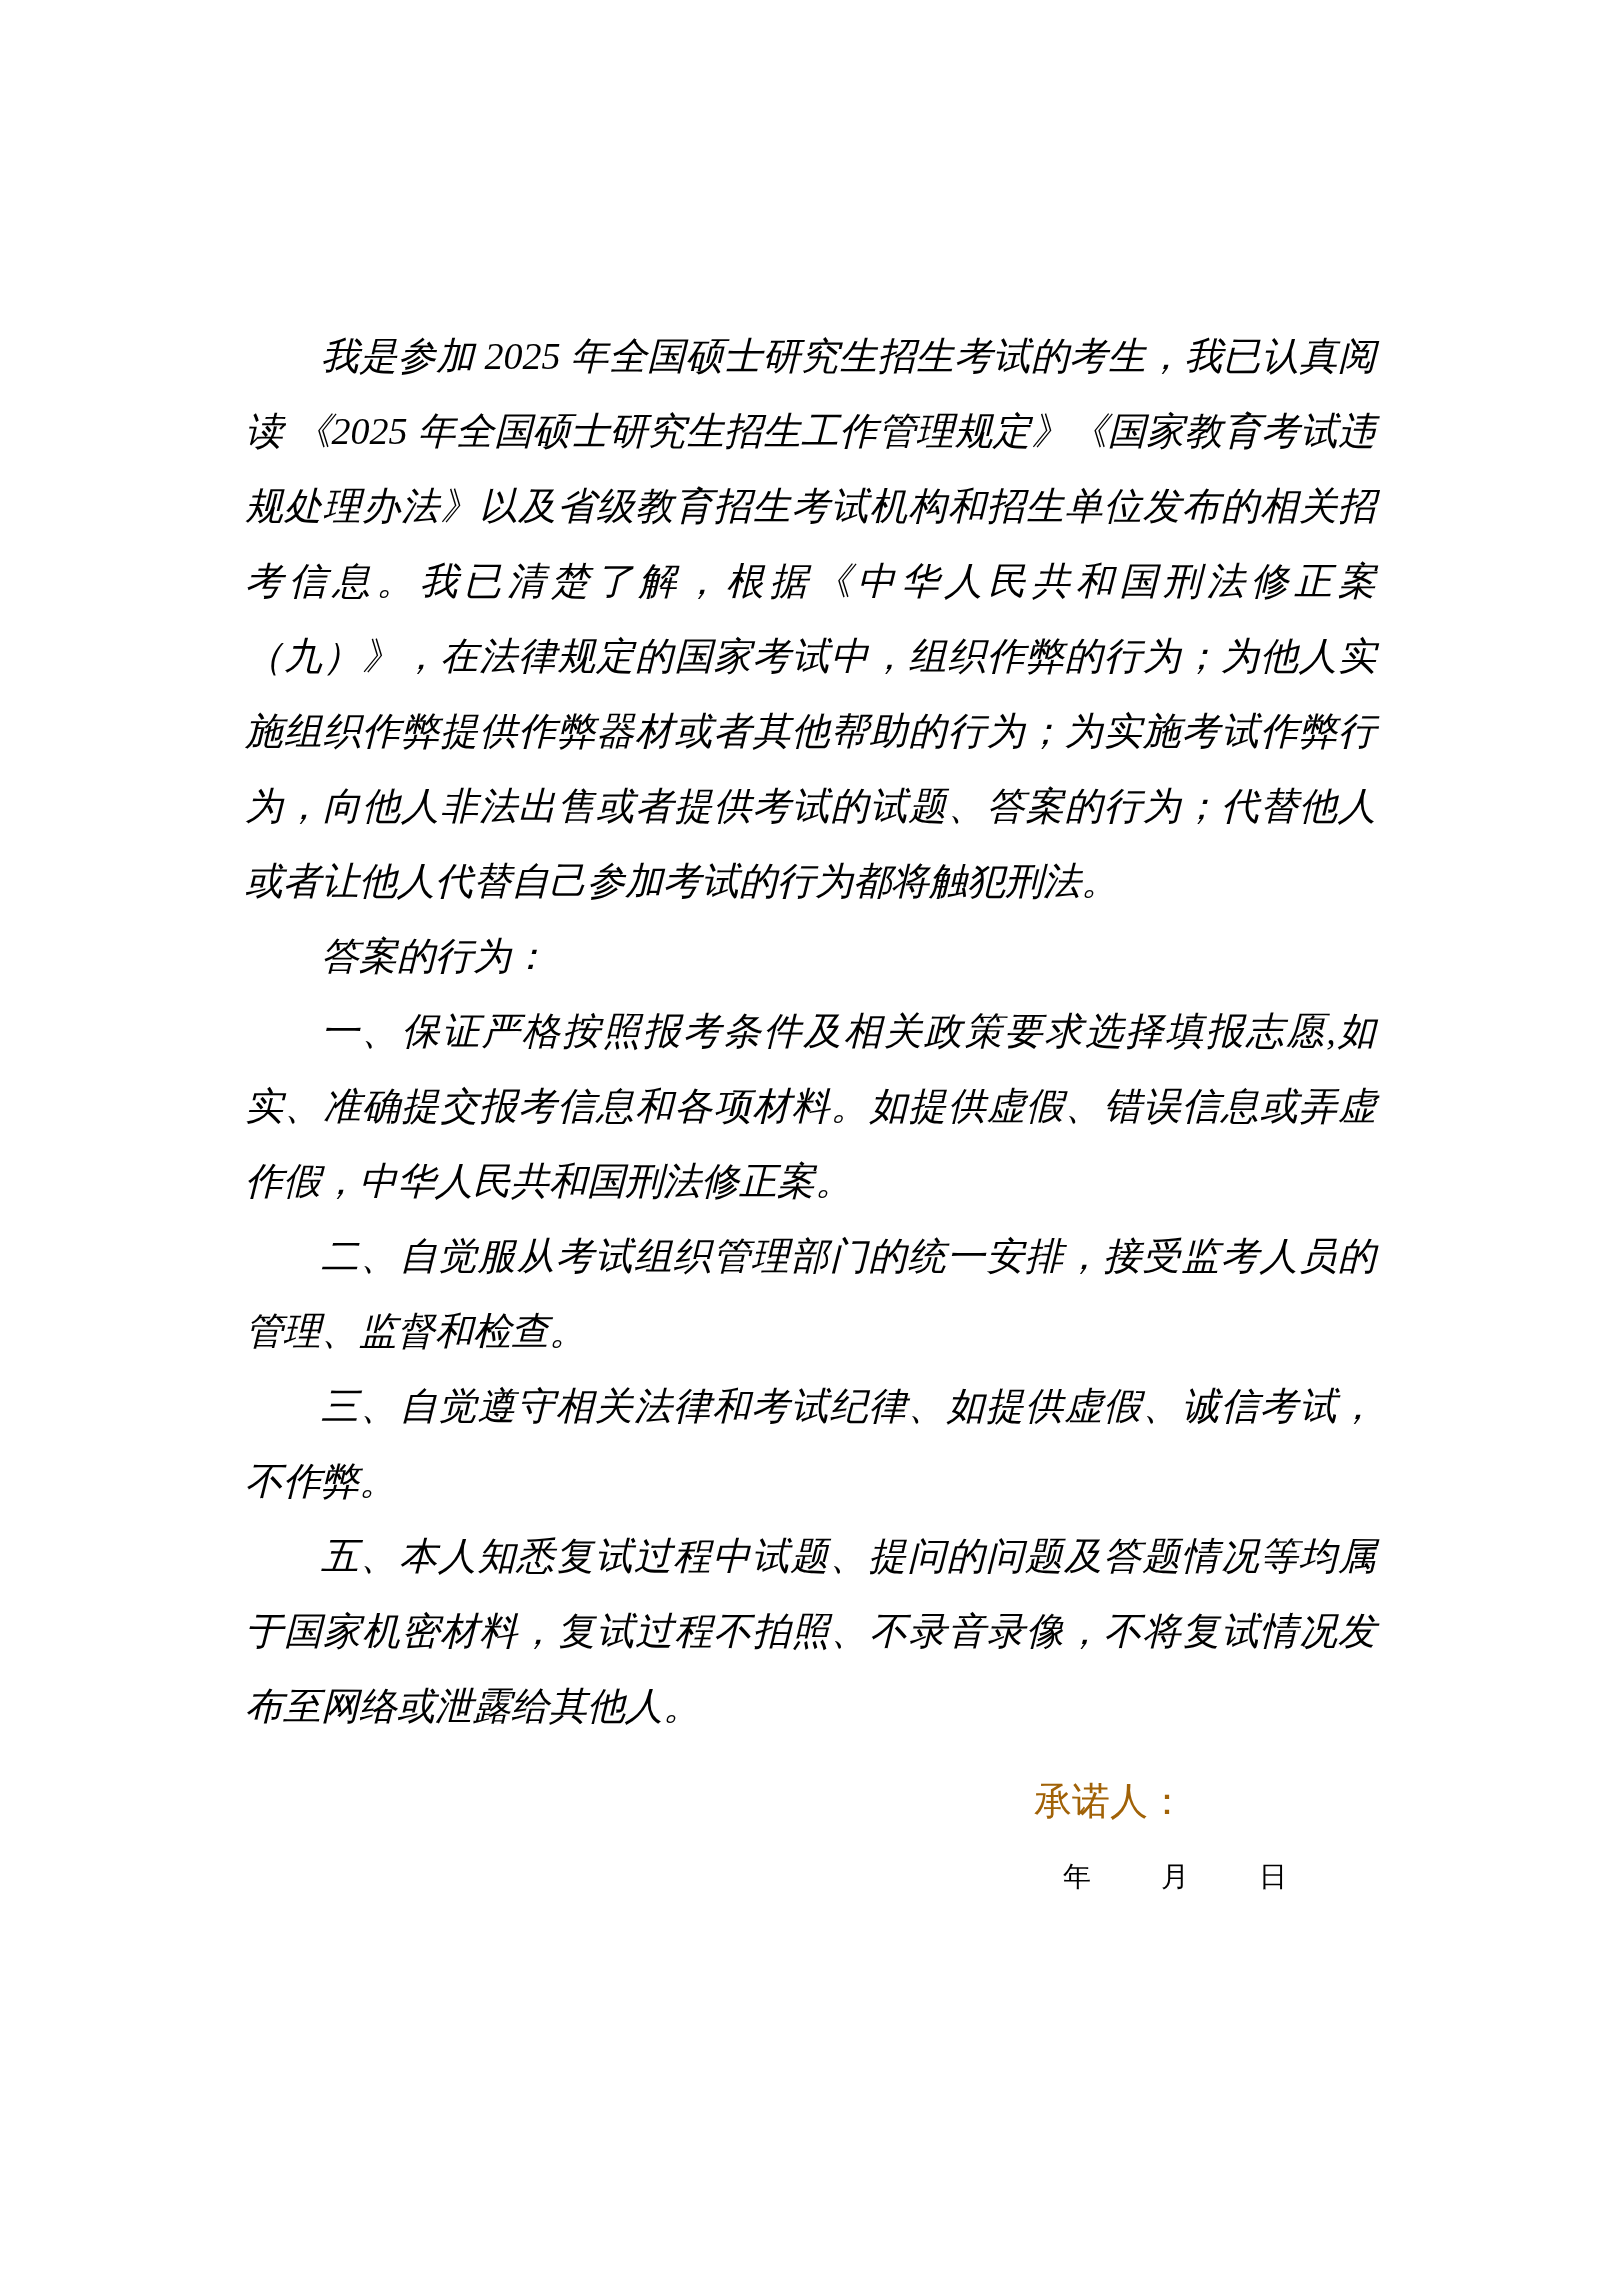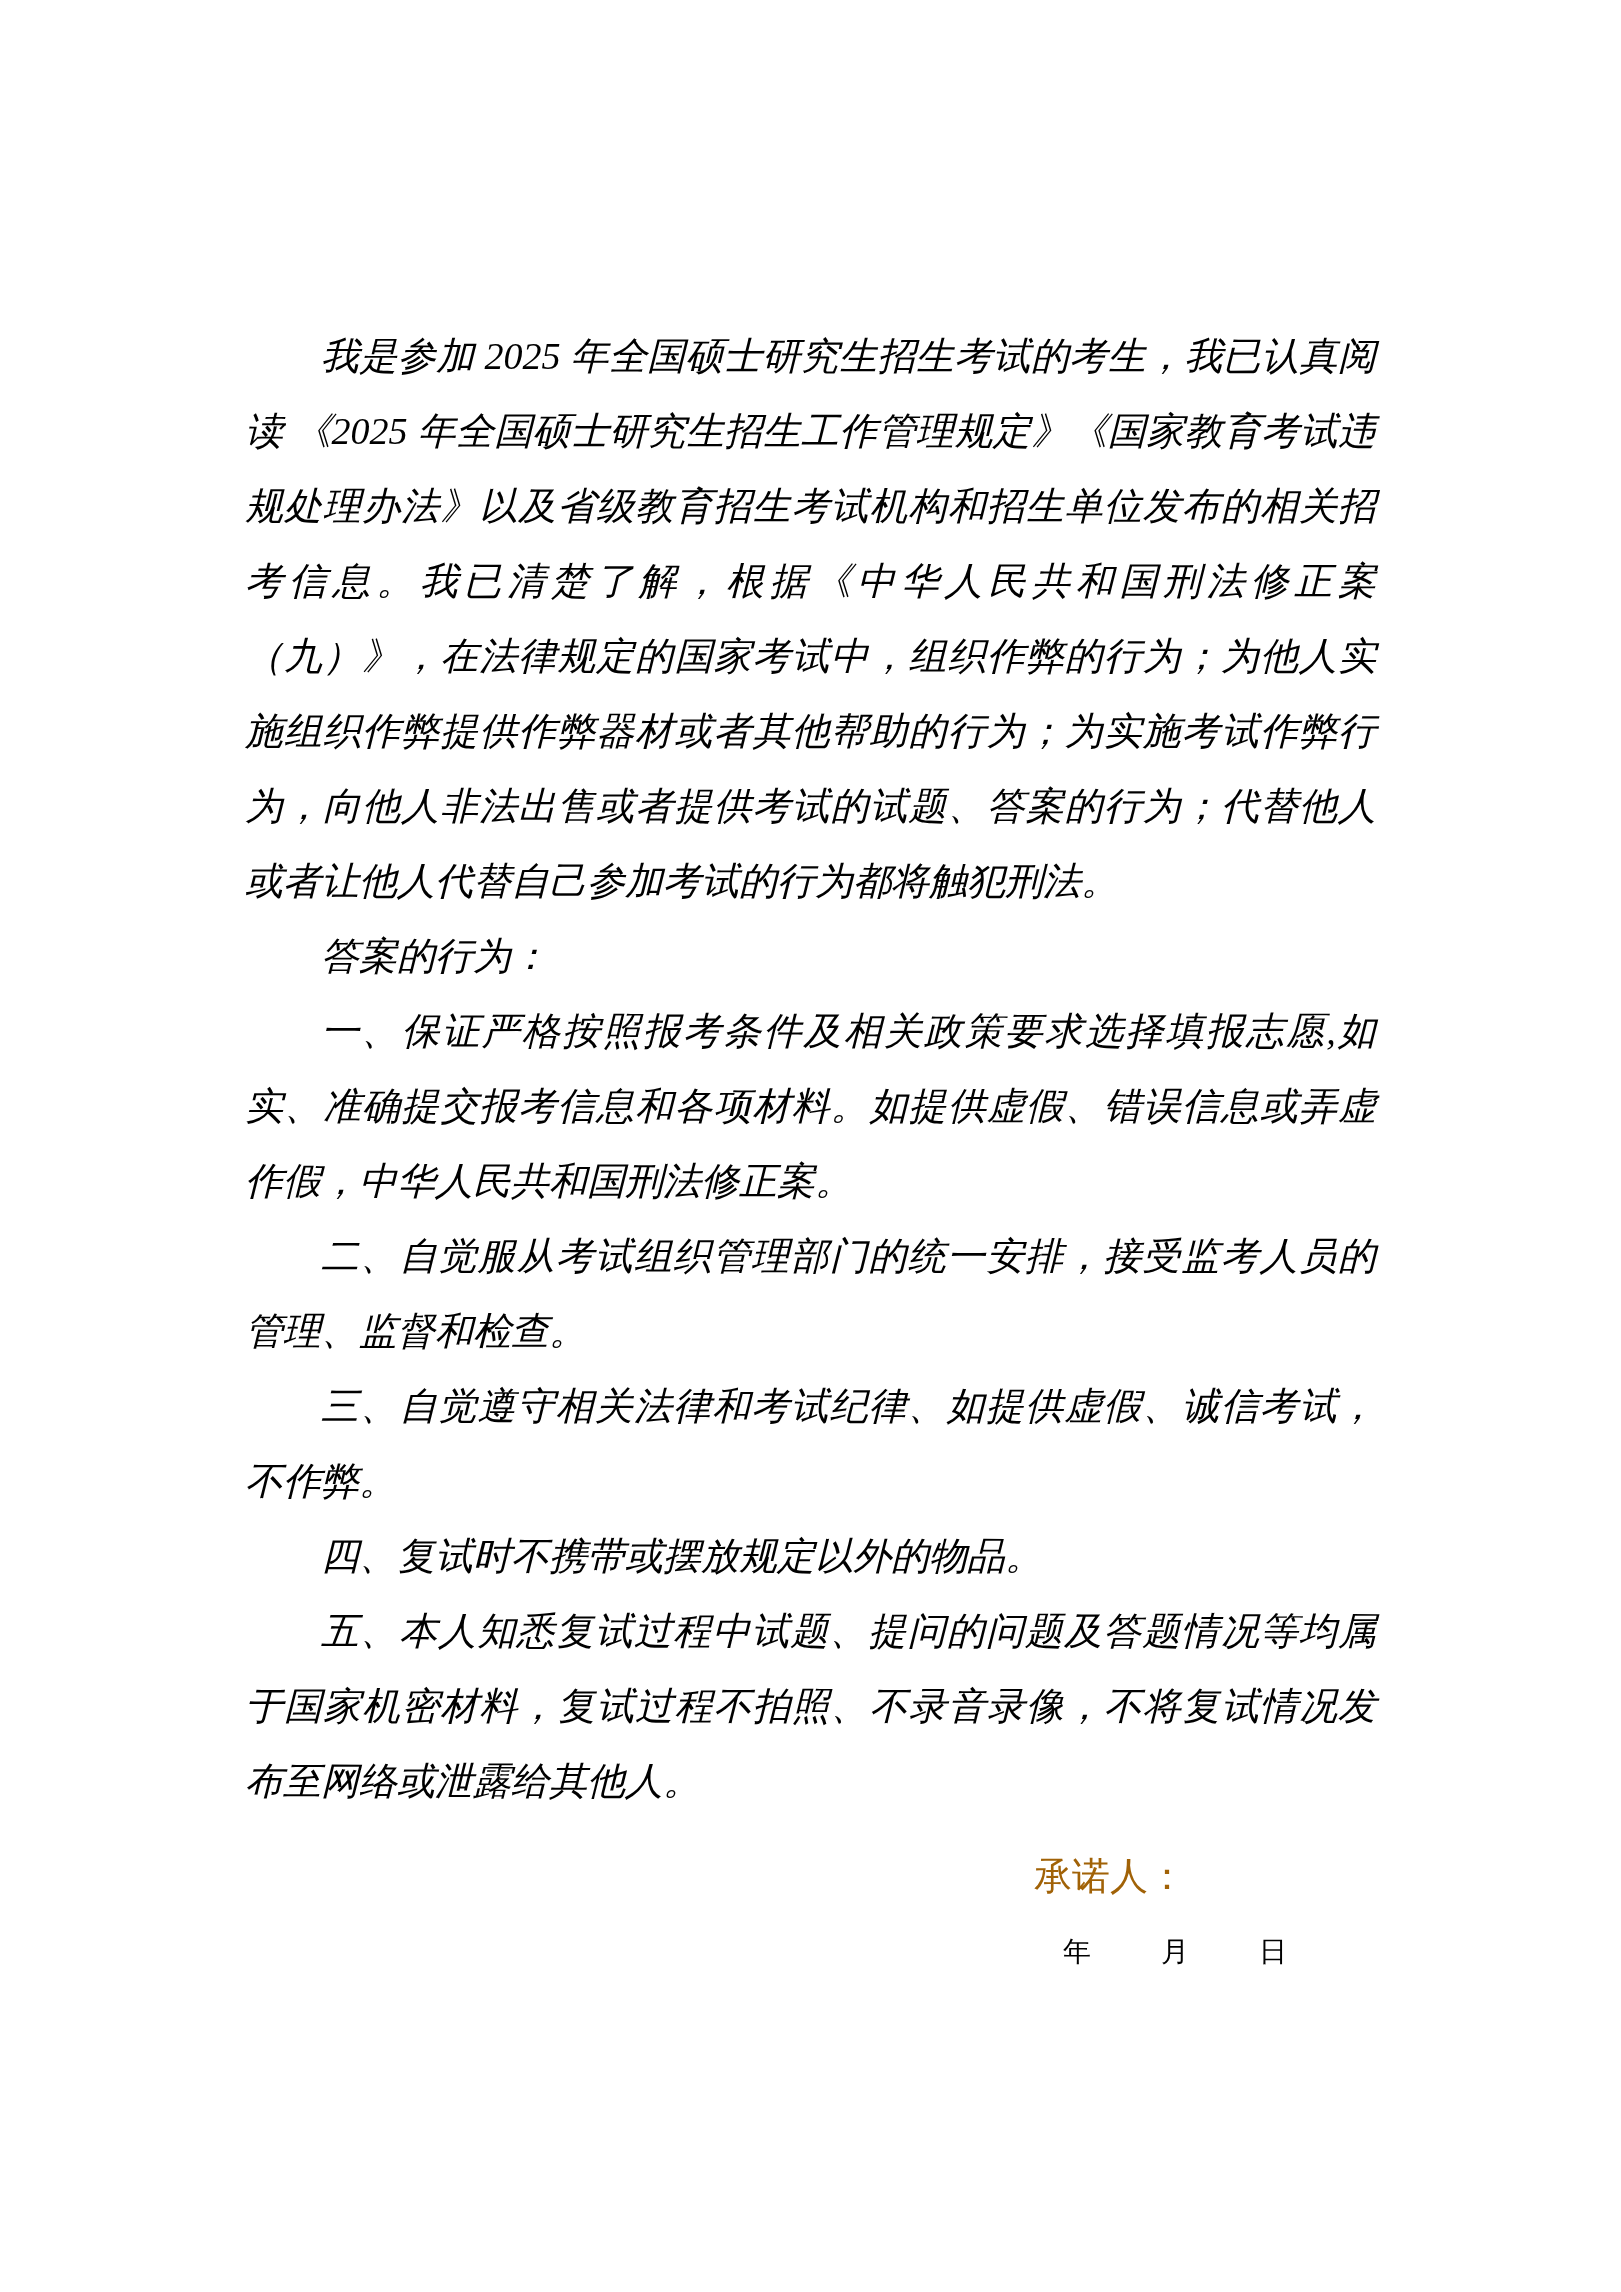--- a/index.html
+++ b/index.html
@@ -67,21 +67,20 @@
 
 <div class="page">
 
 
   <div class="body-text">
     <p class="para">我是参加 2025 年全国硕士研究生招生考试的考生，我已认真阅读 《2025 年全国硕士研究生招生工作管理规定》《国家教育考试违规处理办法》以及省级教育招生考试机构和招生单位发布的相关招考信息。我已清楚了解，根据《中华人民共和国刑法修正案（九）》，在法律规定的国家考试中，组织作弊的行为；为他人实施组织作弊提供作弊器材或者其他帮助的行为；为实施考试作弊行为，向他人非法出售或者提供考试的试题、答案的行为；代替他人或者让他人代替自己参加考试的行为都将触犯刑法。</p>
     <p class="para">答案的行为：</p>
     <p class="para">一、保证严格按照报考条件及相关政策要求选择填报志愿,如实、准确提交报考信息和各项材料。如提供虚假、错误信息或弄虚作假，中华人民共和国刑法修正案。</p>
     <p class="para">二、自觉服从考试组织管理部门的统一安排，接受监考人员的管理、监督和检查。</p>
     <p class="para">三、自觉遵守相关法律和考试纪律、如提供虚假、诚信考试，不作弊。</p>
-    <p class="para">四、复试时不携带或摆放规定以外的物品。</p>
     <p class="para">五、本人知悉复试过程中试题、提问的问题及答题情况等均属于国家机密材料，复试过程不拍照、不录音录像，不将复试情况发布至网络或泄露给其他人。</p>
   </div>
 
   <div class="signature-line">
     <span>承诺人：</span>
   </div>
 
   <div class="date-line">
     <span class="date-part">年</span>
     <span class="date-part gap">月</span>

